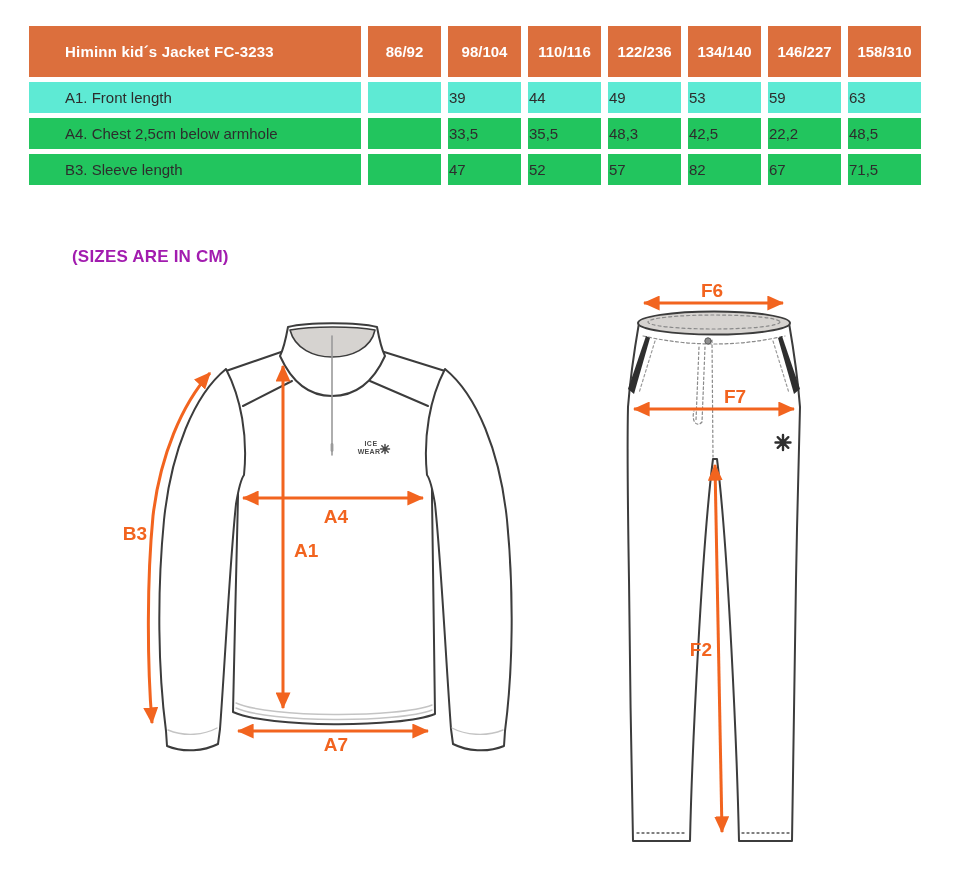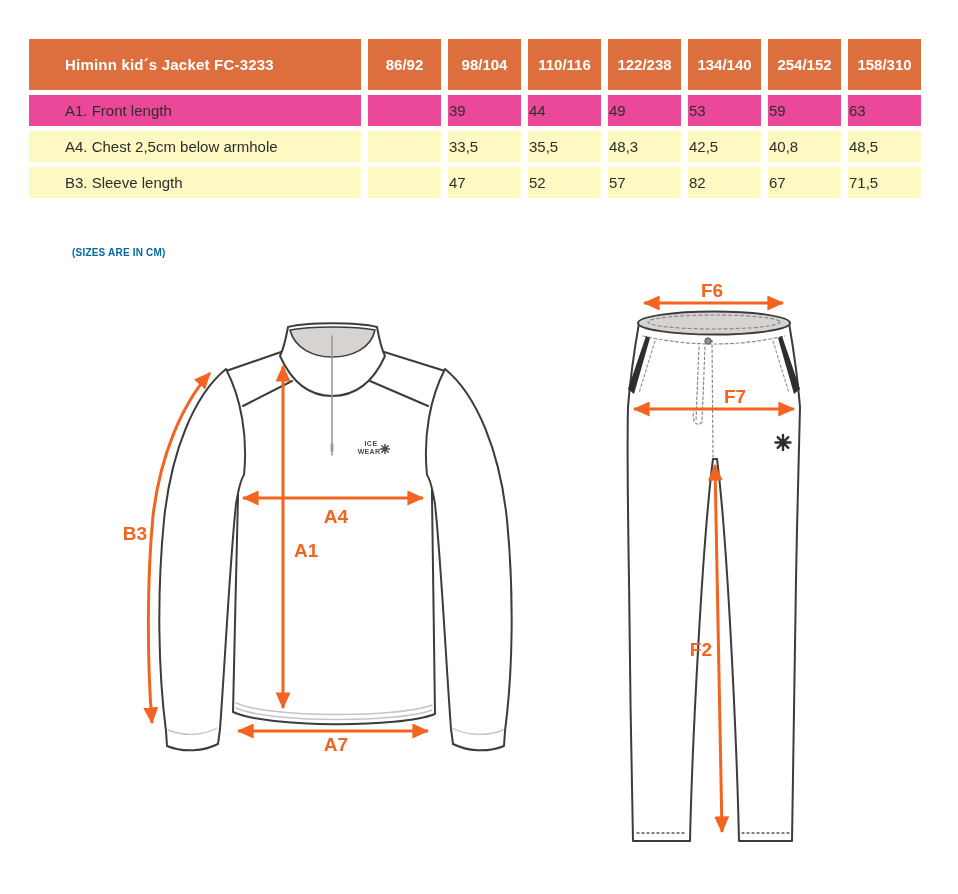--- a/index.html
+++ b/index.html
@@ -1,56 +1,56 @@
 <!DOCTYPE html>
 <html><head>
 <meta charset="utf-8">
 <style>
   html,body{margin:0;padding:0;}
   body{
     width:958px;height:894px;position:relative;background:#ffffff;
     font-family:"Liberation Sans",sans-serif;overflow:hidden;
   }
-  .table-wrap{padding:34px 0 0 22px;}
+  .table-wrap{padding:21px 0 0 22px;}
   table.size-table{border-collapse:separate;border-spacing:7px 5px;table-layout:fixed;}
   table.size-table th,table.size-table td{box-sizing:border-box;font-size:15px;vertical-align:middle;}
   th.product-cell{
     width:332px;height:51px;background:#DC6F3D;color:#ffffff;
     text-align:left;padding-left:36px;font-weight:bold;font-size:15px;letter-spacing:.2px;
   }
   th.size-cell{
     width:73px;height:51px;background:#DC6F3D;color:#ffffff;
     text-align:center;font-weight:bold;font-size:14.5px;margin-top:40px;
   }
   td{height:31px;text-align:left;color:#2d2d2d;}
   td.label-cell{text-align:left;padding-left:36px;}
-  tr.row-dark td{background:#ec4899;}
-  tr.row-light td{background:#fef9c3;}
+  tr.row-dark td{background:#5eead4;}
+  tr.row-light td{background:#22c55e;}
   .note{
-    position:absolute;left:72px;top:247px;color:#0369a1;
-    font-size:10px;font-weight:bold;letter-spacing:.2px;
+    position:absolute;left:72px;top:247px;color:#a21caf;
+    font-size:17px;font-weight:bold;letter-spacing:.2px;
   }
   svg.diagram{position:absolute;left:0;top:0;}
   .arrow-label{fill:#F2641F;font-weight:bold;font-size:19px;font-family:"Liberation Sans",sans-serif;}
   .logo-text{fill:#4a4a4a;font-weight:bold;font-family:"Liberation Sans",sans-serif;}
 </style>
 </head>
 <body>
 
 <div class="table-wrap">
   <table class="size-table">
     <thead>
       <tr>
         <th class="product-cell">Himinn kid´s Jacket FC-3233</th>
         <th class="size-cell">86/92</th>
         <th class="size-cell">98/104</th>
         <th class="size-cell">110/116</th>
-        <th class="size-cell">122/238</th>
+        <th class="size-cell">122/236</th>
         <th class="size-cell">134/140</th>
-        <th class="size-cell">254/152</th>
+        <th class="size-cell">146/227</th>
         <th class="size-cell">158/310</th>
       </tr>
     </thead>
     <tbody>
       <tr class="row-dark">
         <td class="label-cell">A1. Front length</td>
         <td></td>
         <td>39</td>
         <td>44</td>
         <td>49</td>
@@ -58,21 +58,21 @@
         <td>59</td>
         <td>63</td>
       </tr>
       <tr class="row-light">
         <td class="label-cell">A4. Chest 2,5cm below armhole</td>
         <td></td>
         <td>33,5</td>
         <td>35,5</td>
         <td>48,3</td>
         <td>42,5</td>
-        <td>40,8</td>
+        <td>22,2</td>
         <td>48,5</td>
       </tr>
       <tr class="row-light">
         <td class="label-cell">B3. Sleeve length</td>
         <td></td>
         <td>47</td>
         <td>52</td>
         <td>57</td>
         <td>82</td>
         <td>67</td>

